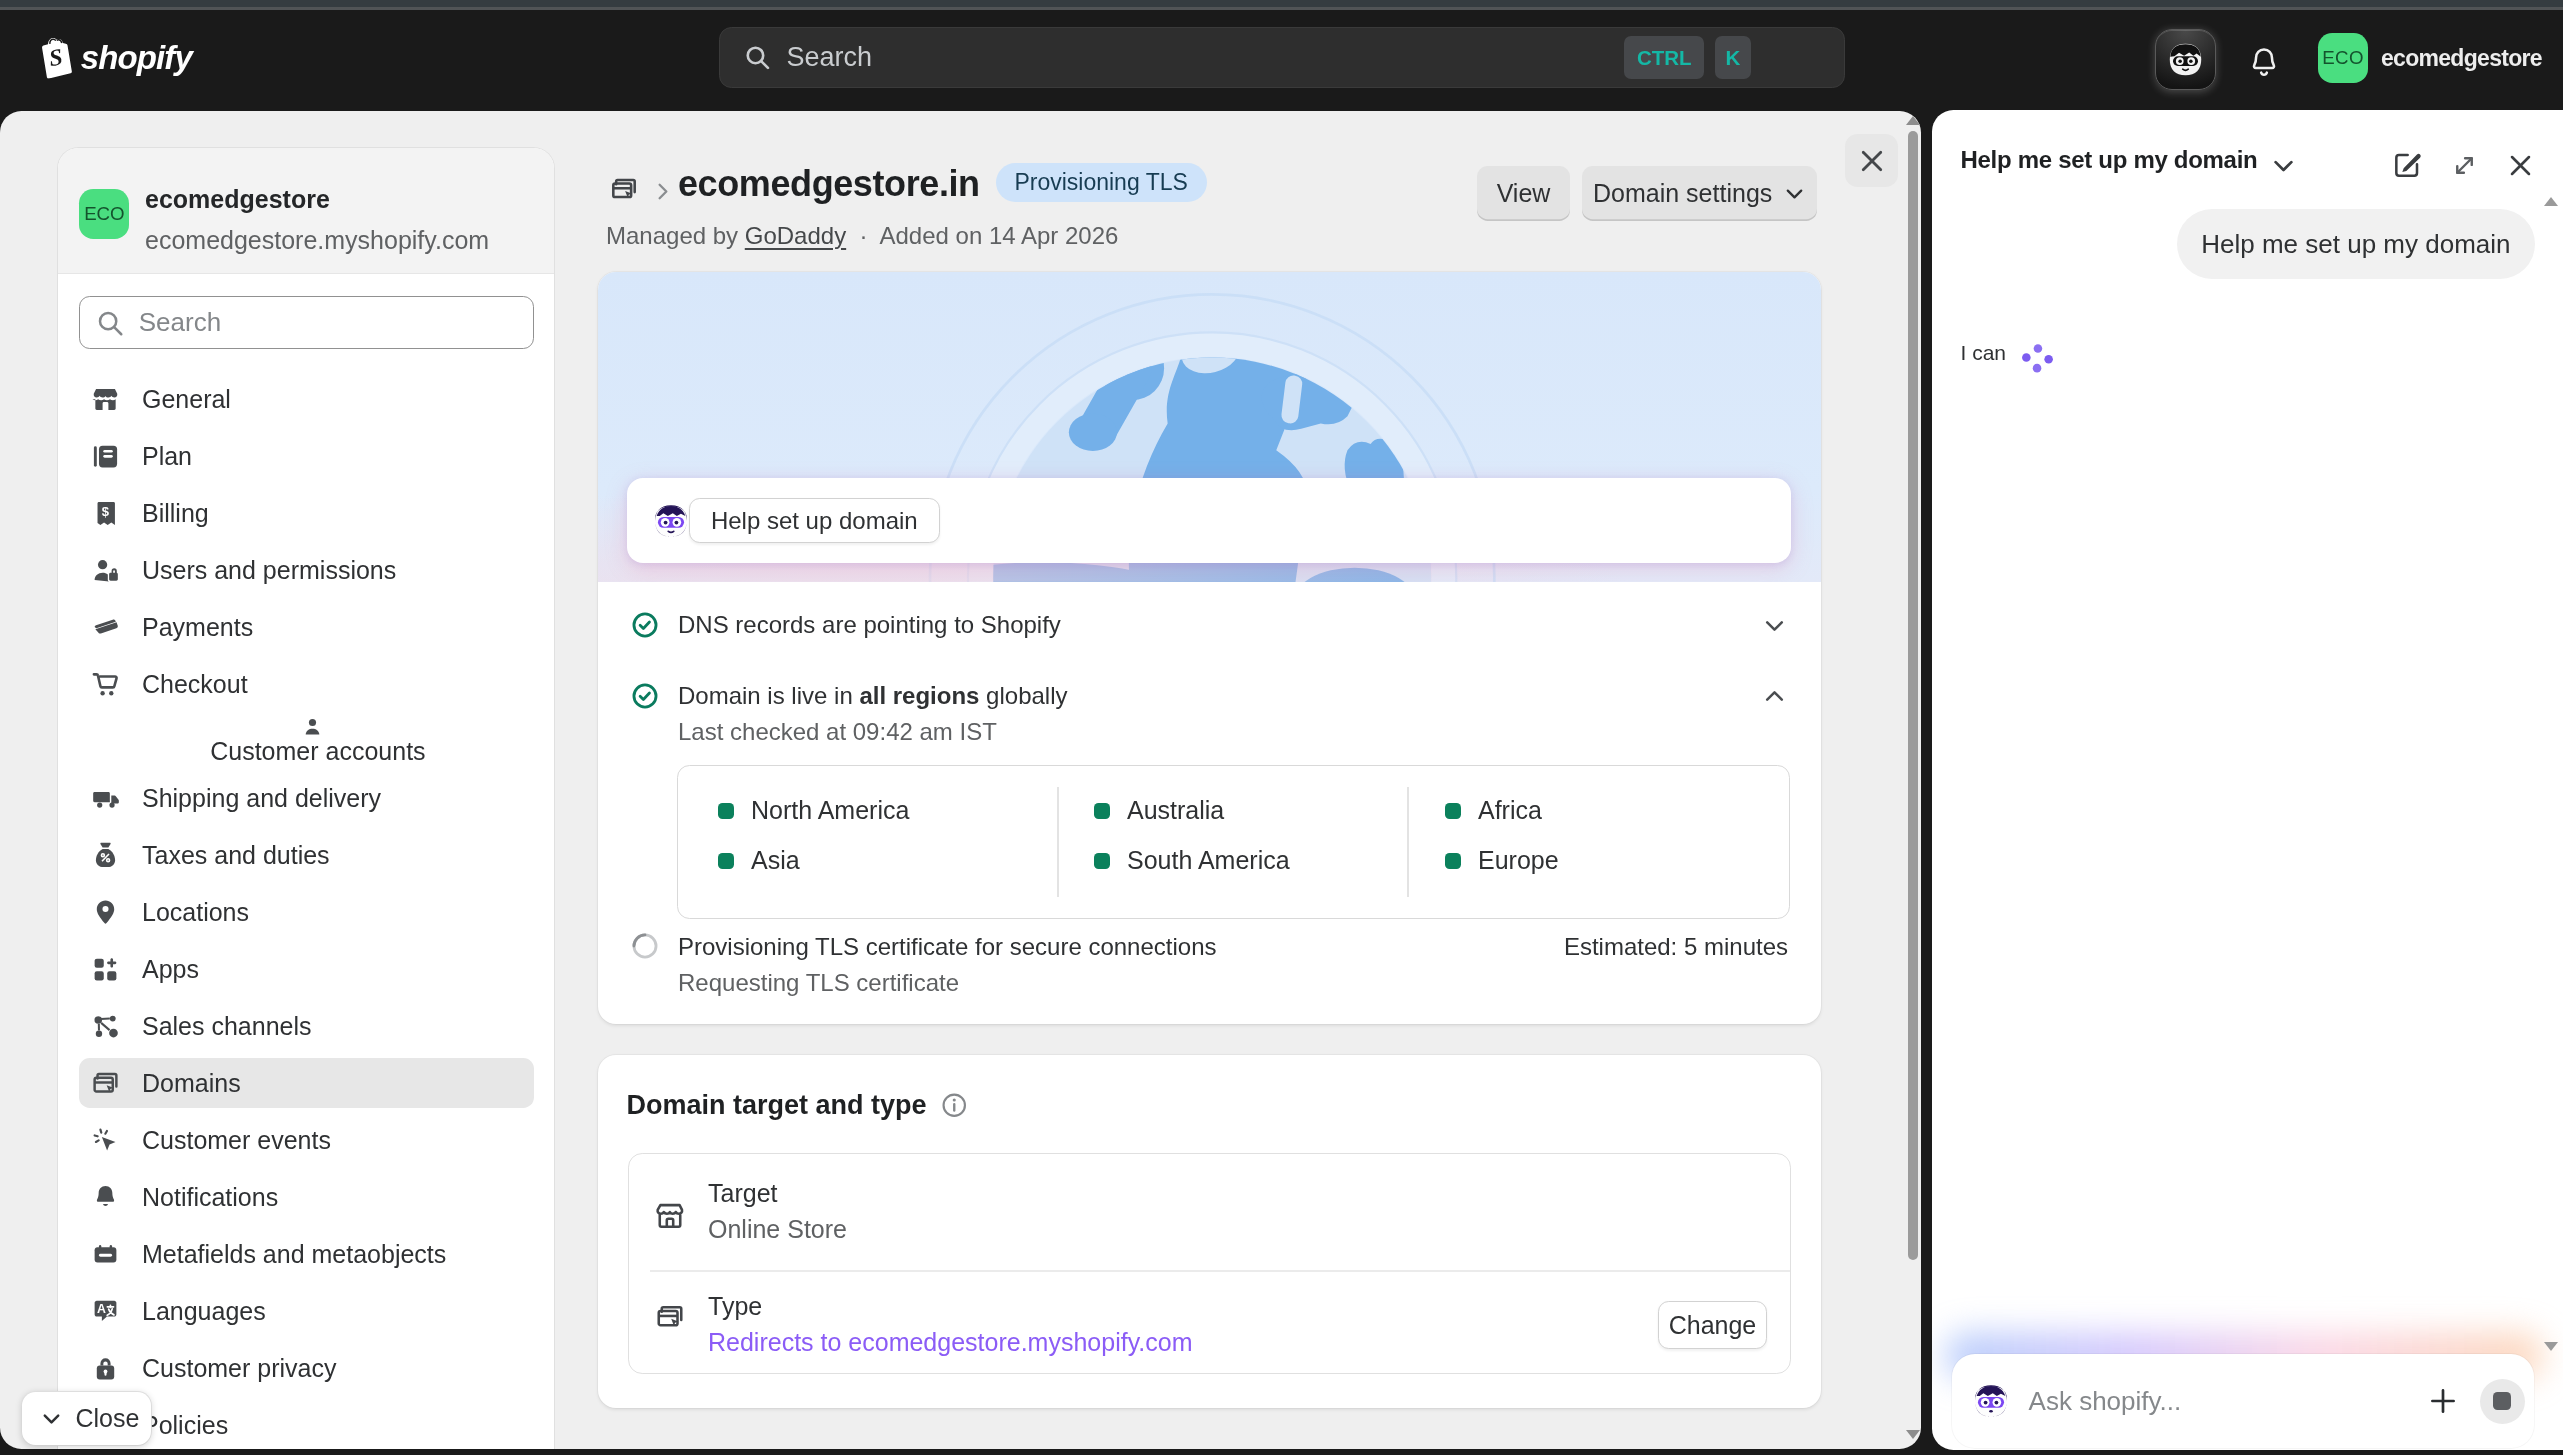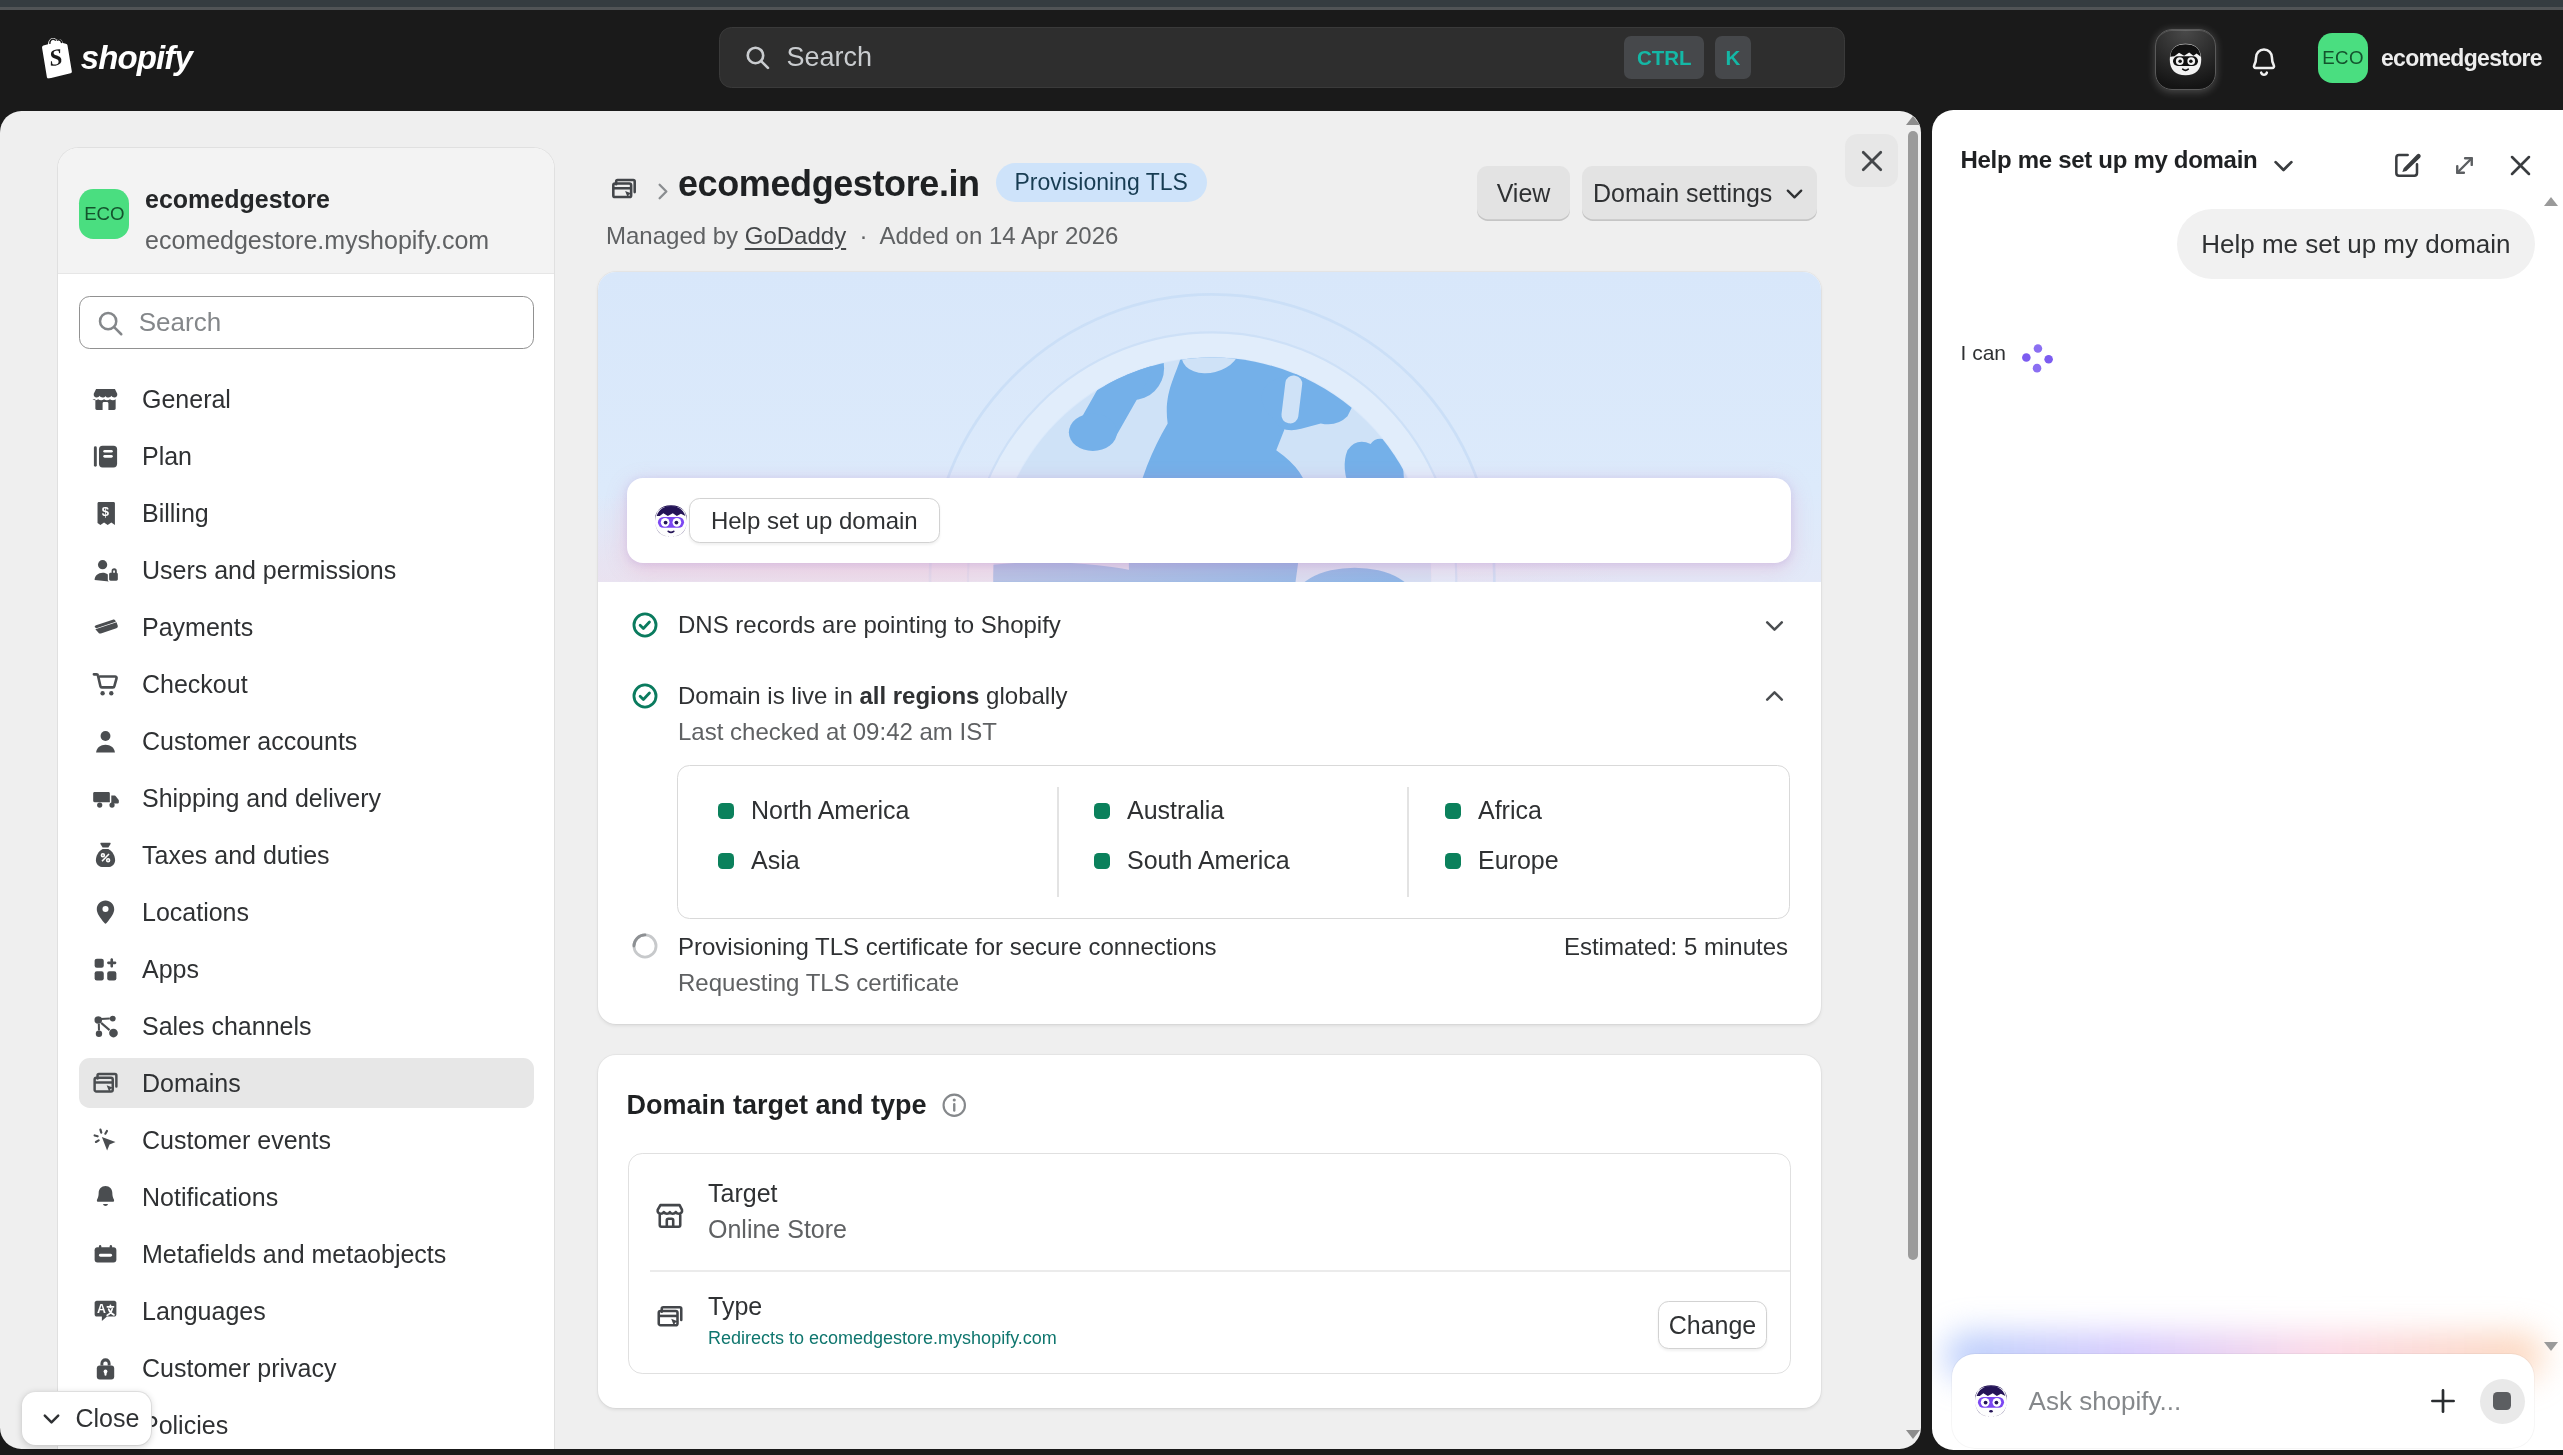--- a/index.html
+++ b/index.html
@@ -171,21 +171,21 @@
         <span class="lbl">Payments</span>
       </div>
     <div class="mitem" style="top:511px;">
         <svg width="29" height="29" viewBox="0 0 20 20" fill="#4a4d50">
           <path d="M2 3h1.8c.5 0 .9.3 1 .8l1.7 7.4c.1.5.5.8 1 .8h7.6c.5 0 .9-.3 1-.8l1.5-5.4c.2-.6-.3-1.3-1-1.3H6.2" fill="none" stroke="#4a4d50" stroke-width="1.8" stroke-linecap="round" stroke-linejoin="round"></path>
           <circle cx="8" cy="16" r="1.5"></circle>
           <circle cx="14" cy="16" r="1.5"></circle>
         </svg>
         <span class="lbl">Checkout</span>
       </div>
-    <div class="mitem" style="top:568px;">
+    <div class="mitem" style="top:568px;flex-direction:column;">
         <svg width="29" height="29" viewBox="0 0 20 20" fill="#4a4d50">
           <circle cx="10" cy="6.2" r="3.4"></circle>
           <path d="M3.5 17.5c.4-3.4 3.1-5.3 6.5-5.3s6.1 1.9 6.5 5.3z"></path>
         </svg>
         <span class="lbl">Customer accounts</span>
       </div>
     <div class="mitem" style="top:625px;">
         <svg width="29" height="29" viewBox="0 0 20 20" fill="#4a4d50">
           <path d="M1.5 5.5h9.5c.6 0 1 .4 1 1v6H1.5c-.6 0-1-.4-1-1v-5c0-.6.4-1 1-1z" transform="translate(1,0)"></path>
           <path d="M13 8h2.3c.3 0 .6.1.8.4l1.9 2.4c.1.2.2.4.2.6v1.1c0 .6-.4 1-1 1H13z" transform="translate(1,0)"></path>
@@ -454,21 +454,21 @@
     <div id="c2div"></div>
     <div id="r2icon" style="position:absolute; left:25px; top:148px;">
       <svg width="32" height="30" viewBox="0 0 20 20" fill="none" stroke="#43464a" stroke-width="1.7">
           <path d="M4.5 6.5v-2a1 1 0 0 1 1-1h11a1 1 0 0 1 1 1v7.5" stroke-linecap="round"></path>
           <rect x="2.5" y="6" width="12.5" height="9.5" rx="1.2"></rect>
           <line x1="2.8" y1="9.3" x2="15" y2="9.3"></line>
           <path d="M10.8 11.2l4.6 1.8-2 .8-.8 2z" fill="#43464a" stroke="none"></path>
         </svg>
     </div>
     <div style="position:absolute; left:79px; top:138px; font-size:25px; color:#2f3133;">Type</div>
-    <div style="position:absolute; left:79px; top:174px; font-size:18px; color:#0f766e;">Redirects to ecomedgestore.myshopify.com</div>
+    <div style="position:absolute; left:79px; top:174px; font-size:25px; color:#8b5cf6;">Redirects to ecomedgestore.myshopify.com</div>
     <div id="changebtn">Change</div>
   </div>
 </div>
 
 <div class="abs" id="sidekick">
   <div id="sktitle">Help me set up my domain</div>
   <svg style="position:absolute; left:338px; top:42px;" width="27" height="27" viewBox="0 0 24 24" fill="none" stroke="#3a3d40" stroke-width="2.4" stroke-linecap="round" stroke-linejoin="round">
       <polyline points="5,9 12,16 19,9"></polyline>
     </svg>
   <svg style="position:absolute; left:459px; top:39px;" width="32" height="32" viewBox="0 0 24 24" fill="none" stroke="#3a3d40" stroke-width="1.9" stroke-linecap="round" stroke-linejoin="round">

